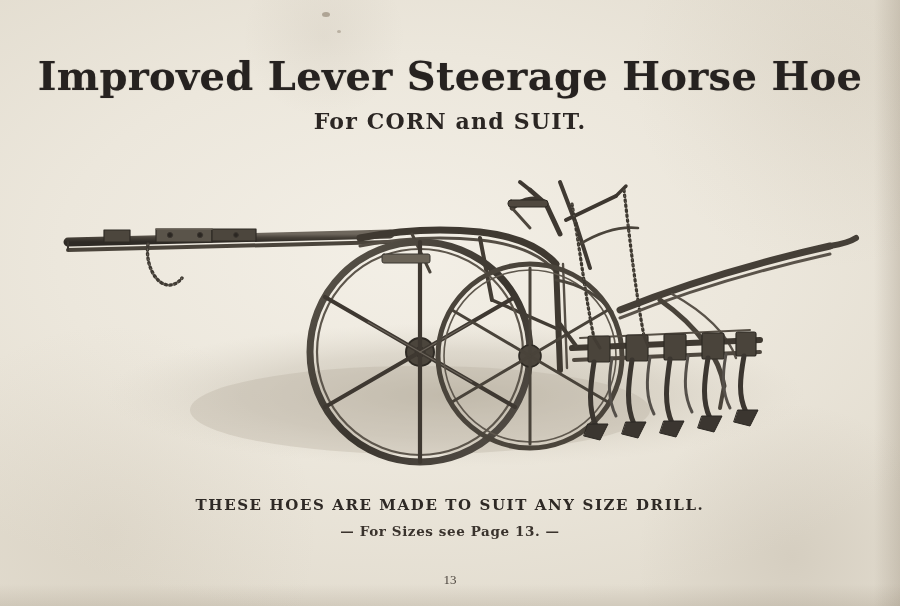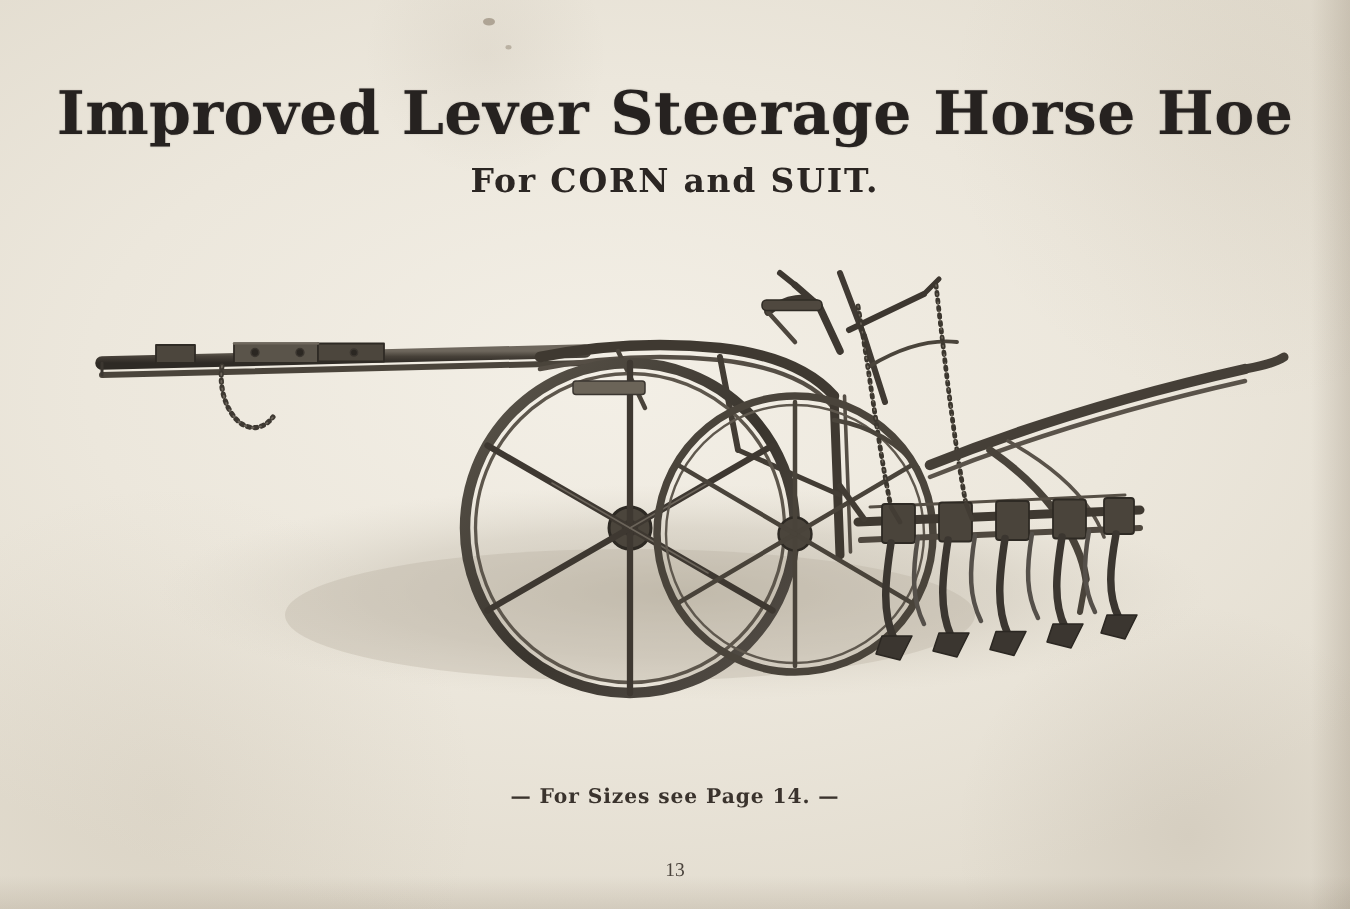--- a/index.html
+++ b/index.html
@@ -325,19 +325,20 @@
           <path d="M500,164 L516,186" stroke="#423c34" stroke-width="4"></path>
           <path d="M534,178 L540,188" stroke="#423c34" stroke-width="3"></path>
           <path d="M584,176 L588,186" stroke="#423c34" stroke-width="3"></path>
 
           <path d="M496,120 C520,124 540,136 552,152" stroke="#4a443b" stroke-width="3"></path>
 
         </g>
       </svg>
     </div>
 
-    <div class="caption-sub">— For Sizes see Page 14. —</div>
+    <div class="caption-main">THESE  HOES  ARE  MADE  TO  SUIT  ANY  SIZE  DRILL.</div>
+    <div class="caption-sub">— For Sizes see Page 13. —</div>
     <div class="page-number">13</div>
   </div>
 
   <div class="edge-shade-r"></div>
   <div class="edge-shade-b"></div>
 </div>
 
 </body></html>

